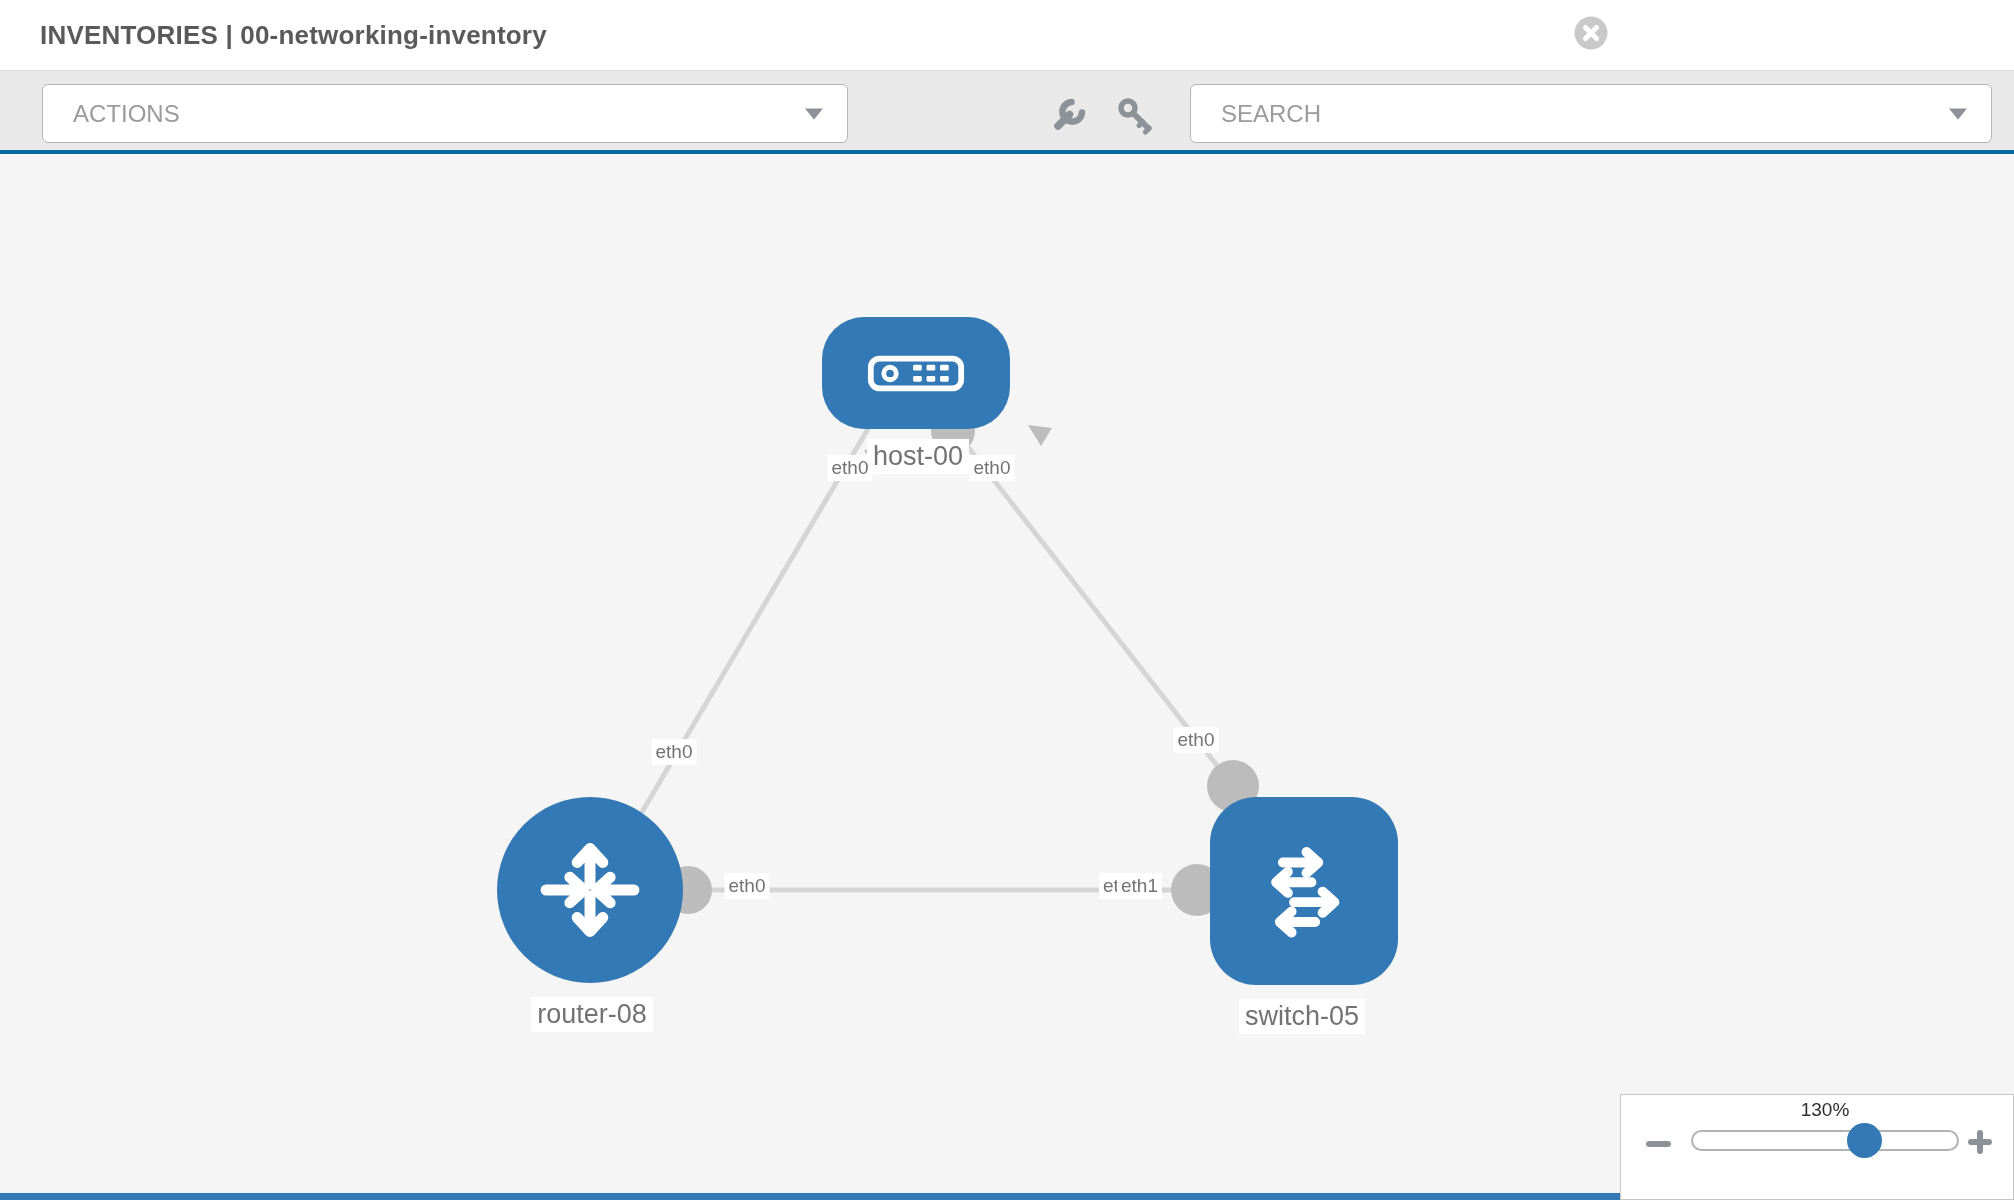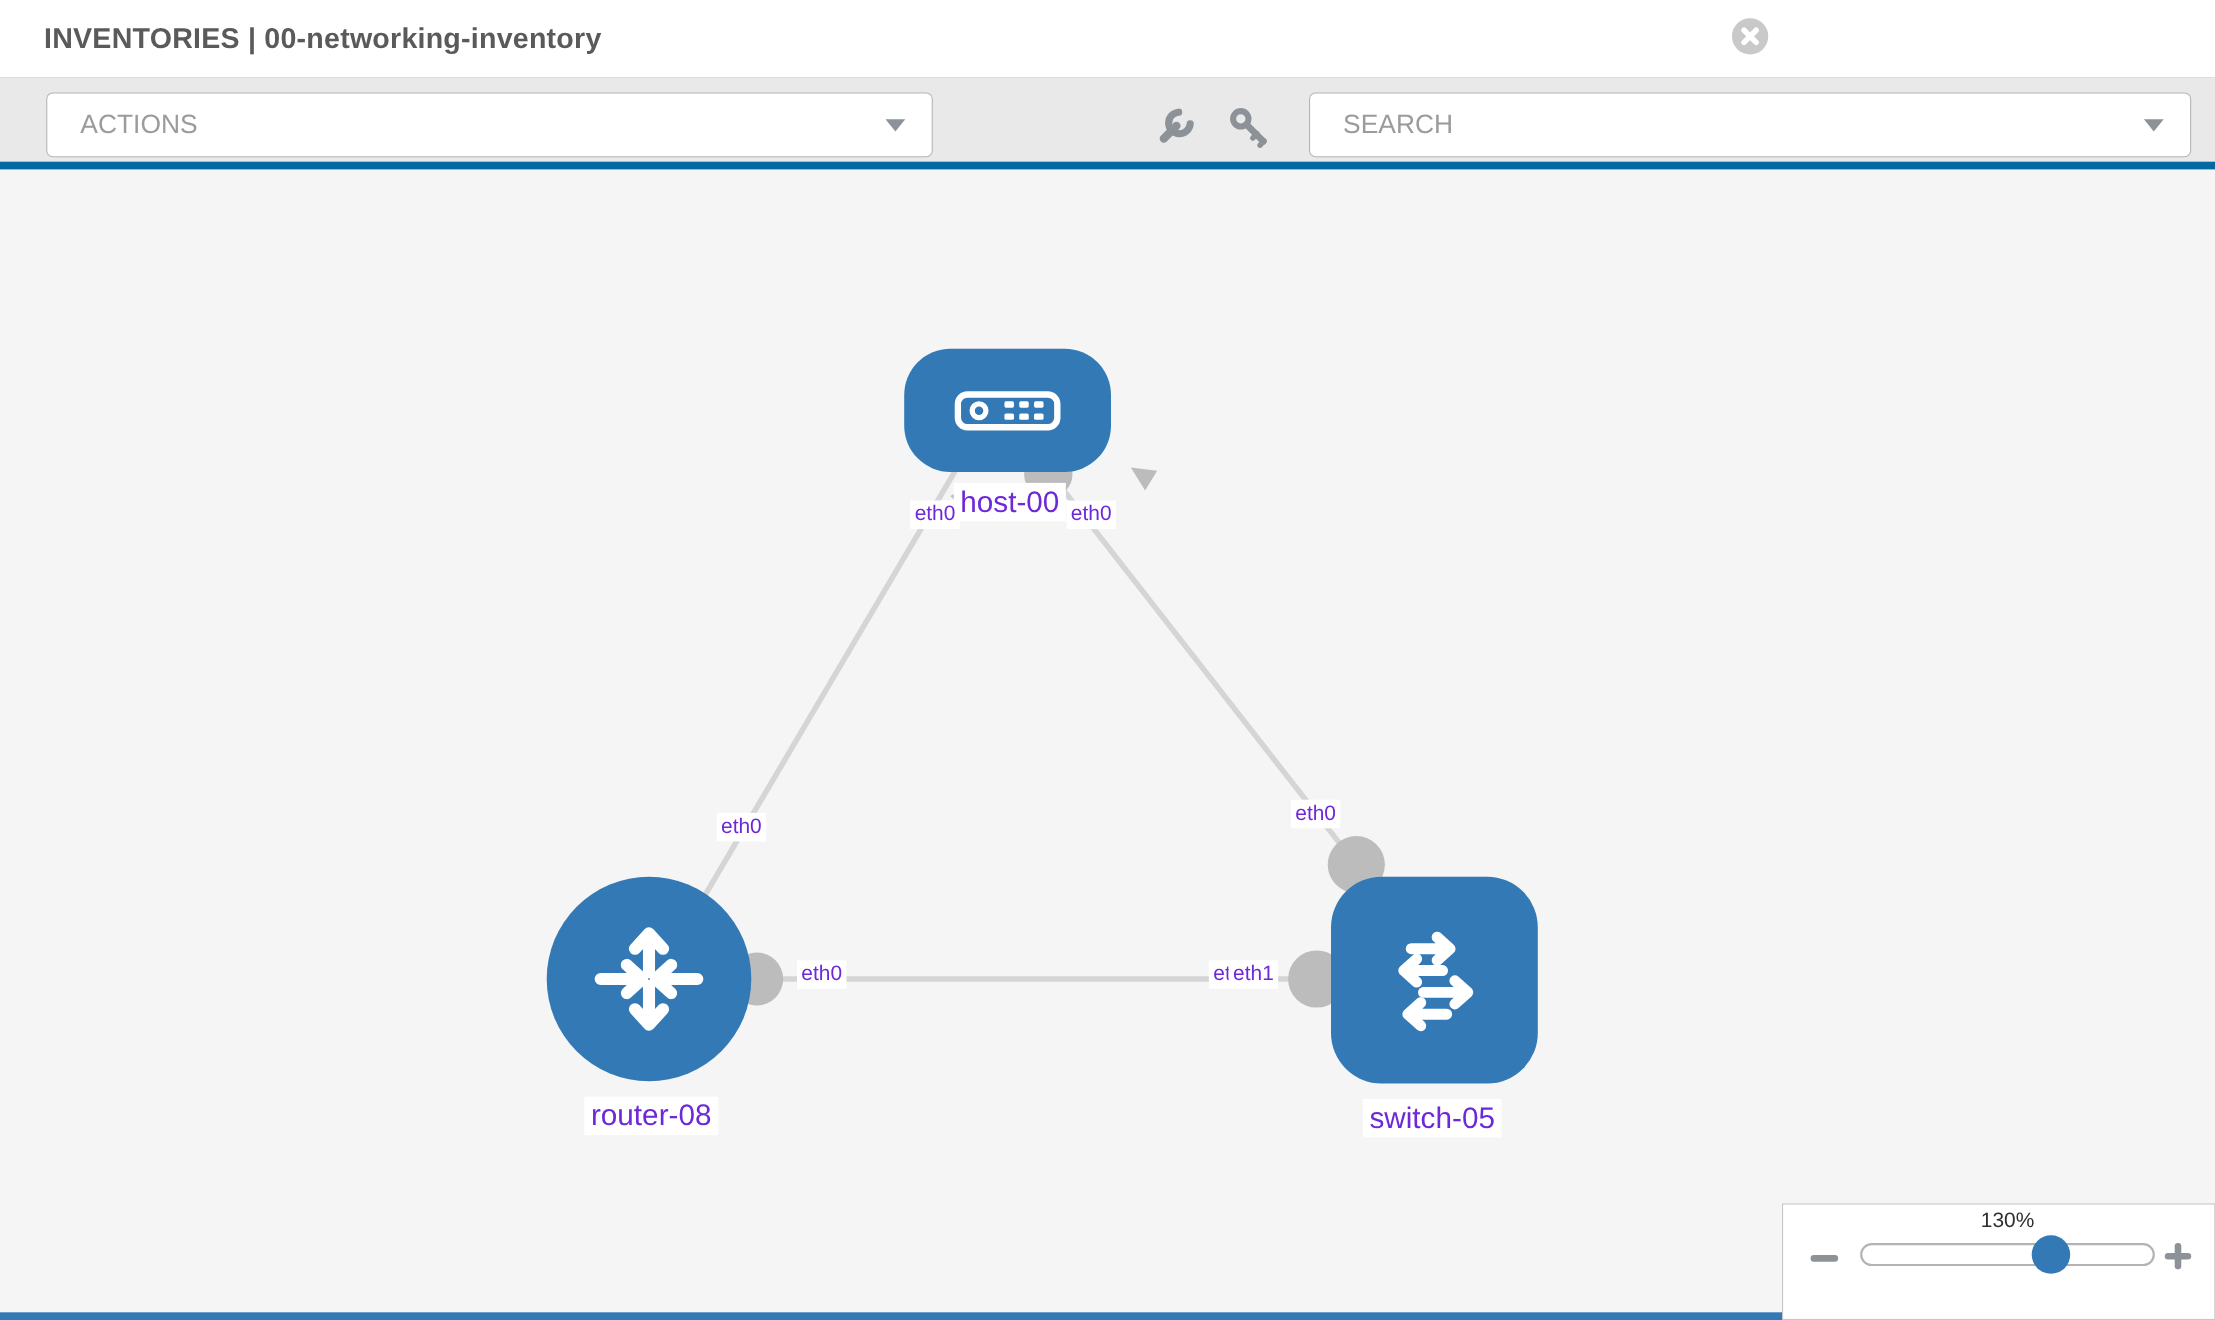--- a/index.html
+++ b/index.html
@@ -14,21 +14,21 @@
     position:absolute; left:40px; top:50%; transform:translateY(-50%);
     font-size:26px; font-weight:bold; color:#5a5a5a; letter-spacing:0.2px; white-space:nowrap;
   }
   .close-btn { position:absolute; right:34px; top:16px; width:34px; height:34px;
     border:none; background:transparent; padding:0; cursor:pointer; }
 
   
   .toolbar {
     position:absolute; top:70px; left:0; width:2014px; height:84px;
     background:var(--toolbar-bg,#e9e9e9); box-sizing:border-box;
-    border-top:1px solid #dddddd; border-bottom:7px solid #0369a1; z-index:50;
+    border-top:1px solid #dddddd; border-bottom:4px solid #0369a1; z-index:50;
   }
   .dropdown {
     position:absolute; top:13px; height:59px; background:#fff;
     border:1px solid #b5b5b5; border-radius:6px; box-sizing:border-box;
     display:flex; align-items:center; padding:0 30px;
     color:#9b9b9b; font-size:24px; cursor:pointer;
   }
   .dd-actions { left:42px;  width:806px; }
   .dd-search  { left:1190px; width:802px; }
   .caret {
@@ -46,21 +46,21 @@
   .canvas { position:absolute; top:154px; left:0; width:2014px; height:1046px;
     background:var(--canvas-bg,#f5f5f5); overflow:hidden; z-index:10; }
   svg.graph { position:absolute; left:0; top:0; z-index:10; }
 
   .node { position:absolute; display:flex; align-items:center; justify-content:center;
     background:var(--node-blue,#3379b5); cursor:pointer; z-index:20; }
   .node-host   { left:822px;  top:163px; width:188px; height:112px; border-radius:42px; }
   .node-router { left:497px;  top:643px; width:186px; height:186px; border-radius:50%; }
   .node-switch { left:1210px; top:643px; width:188px; height:188px; border-radius:46px; }
 
-  .chip { position:absolute; background:#fff; color:#6d28d9; white-space:nowrap; z-index:30; }
+  .chip { position:absolute; background:#fff; color:#737373; white-space:nowrap; z-index:30; }
   .node-label { font-size:27px; padding:2px 6px; transform:translateX(-50%); }
   .iface      { font-size:19px; padding:2px 4px; transform:translateX(-50%); }
   .iface.noshift { transform:none; }
 
   .lab-host   { left:918px;  top:285px; }
   .lab-router { left:592px;  top:843px; }
   .lab-switch { left:1302px; top:845px; }
   .if-host-l     { left:850px;  top:301px; }
   .if-host-r     { left:992px;  top:301px; }
   .if-router-top { left:674px;  top:585px; }

